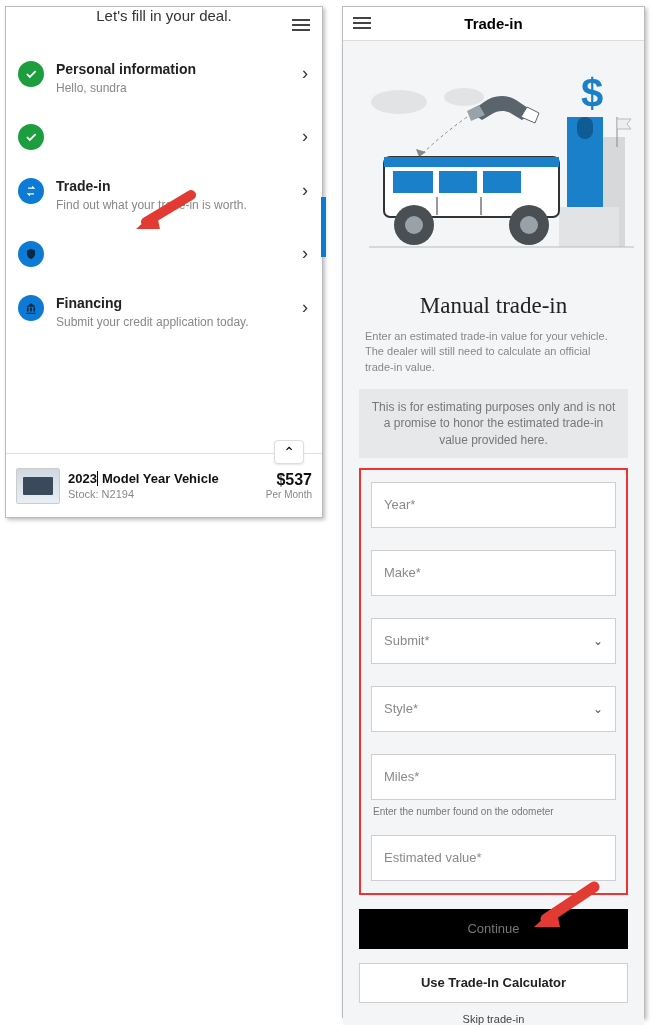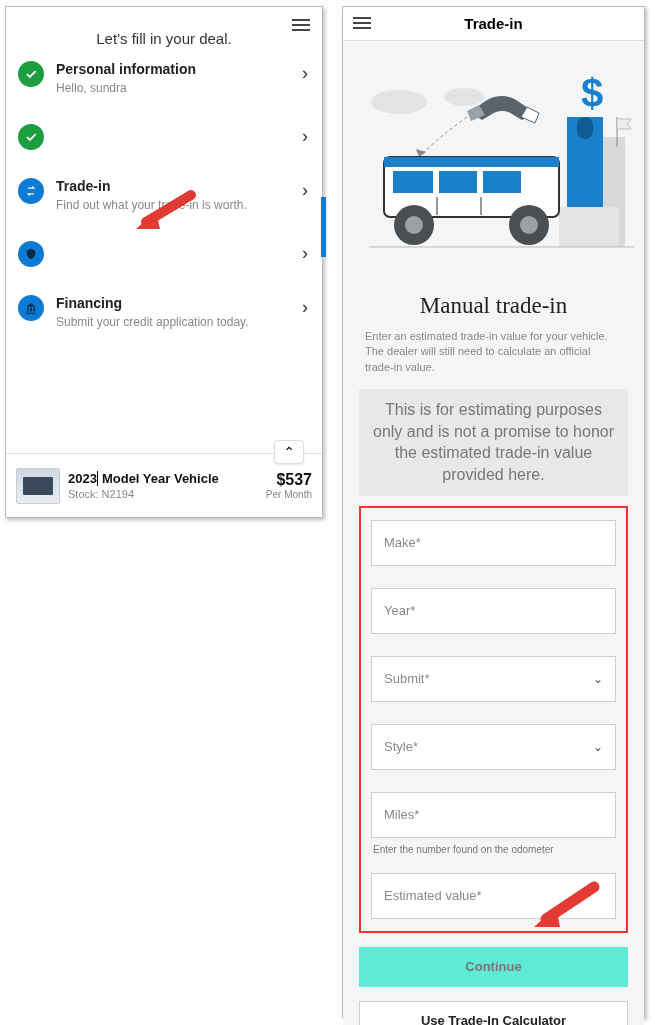--- a/index.html
+++ b/index.html
@@ -1,20 +1,20 @@
 <!DOCTYPE html>
 <html><head>
 <meta charset="utf-8">
 <style>
   *{box-sizing:border-box;margin:0;padding:0;font-family:Arial,Helvetica,sans-serif}
   body{background:#fff;width:655px;height:1025px;position:relative;overflow:hidden}
   .panel{position:absolute;background:#fff;border:1px solid #bbb;box-shadow:2px 2px 4px rgba(0,0,0,.25)}
   
   #left{left:5px;top:6px;width:318px;height:512px}
-  .lp-head{display:flex;align-items:flex-end;justify-content:center;height:40px;position:relative}
+  .lp-head{display:flex;align-items:flex-start;justify-content:center;height:40px;position:relative}
   .lp-head .title{font-size:15px;color:#333}
   .burger{position:absolute;right:12px;top:12px;width:18px;display:flex;flex-direction:column;gap:3px;cursor:pointer}
   .burger span{height:2px;background:#444}
   .step{display:flex;align-items:flex-start;padding:14px 14px 14px 12px;position:relative;cursor:pointer}
   .step .circ{width:26px;height:26px;border-radius:50%;flex:0 0 26px;display:flex;align-items:center;justify-content:center;margin-right:12px}
   .circ.green{background:#1c9e3f}
   .circ.blue{background:#0d7bd6}
   .circ svg{width:14px;height:14px;}
   .step .txts .t{font-size:14px;font-weight:600;color:#222}
   .step .txts .s{font-size:12px;color:#888;margin-top:3px;line-height:1.35}
@@ -33,30 +33,30 @@
   .expand{position:absolute;right:18px;top:-14px;width:30px;height:24px;background:#fff;border:1px solid #ddd;border-radius:4px;display:flex;align-items:center;justify-content:center;font-size:14px;box-shadow:0 1px 2px rgba(0,0,0,.1);cursor:pointer}
   
   #right{left:342px;top:6px;width:303px;height:1012px}
   .rp-head{height:34px;border-bottom:1px solid #ddd;display:flex;align-items:center;justify-content:center;position:relative}
   .rp-head .burger{left:10px;right:auto;top:10px}
   .rp-head .rt{font-size:15px;font-weight:700}
   .illus{height:232px;background:#f4f5f6;display:flex;align-items:center;justify-content:center;overflow:hidden}
   .rp-body{padding:14px 16px 0;background:#f4f5f6}
   .rp-body h1{font-size:23px;font-weight:400;color:#222;text-align:center;margin:6px 0 10px;font-family:Georgia,serif}
   .rp-sub{font-size:11px;color:#888;text-align:left;line-height:1.4;margin-bottom:14px;padding:0 6px}
-  .note{background:#e7e8e9;color:#777;font-size:16px;text-align:center;padding:10px 12px;line-height:1.35;margin-bottom:10px}
+  .note{background:#e7e8e9;color:#777;font-size:12px;text-align:center;padding:10px 12px;line-height:1.35;margin-bottom:10px}
   .formwrap{border:2px solid #e33;padding:12px 10px}
   .fld{height:46px;border:1px solid #cfcfcf;background:#fff;margin-bottom:22px;display:flex;align-items:center;padding:0 12px;position:relative}
   .fld:last-child{margin-bottom:0}
   .fld .ph{font-size:13px;color:#8a8a8a}
   .fld .dd{position:absolute;right:12px;font-size:12px;color:#555}
   .help{font-size:10px;color:#777;margin:-16px 0 18px 2px}
   .arrowR{position:absolute;right:42px;top:870px;color:#e23b33;pointer-events:none;z-index:5}
   .btn{height:40px;display:flex;align-items:center;justify-content:center;font-size:13px;margin-top:14px;cursor:pointer}
-  .btn.primary{background:#5eead4;color:#777;font-weight:700}
+  .btn.primary{background:#000000;color:#777;font-weight:400}
   .btn.secondary{background:#fff;border:1px solid #cfcfcf;color:#222;font-weight:700}
   .skip{text-align:center;font-size:11px;color:#444;margin-top:10px;cursor:pointer}
 </style>
 </head>
 <body>
 
 <div class="panel" id="left">
   <div class="lp-head">
     <span class="title">Let's fill in your deal.</span>
     <div class="burger">
@@ -189,24 +189,24 @@
     </svg>
   </div>
 
   <div class="rp-body">
     <h1>Manual trade-in</h1>
     <p class="rp-sub">Enter an estimated trade-in value for your vehicle. The dealer will still need to calculate an official trade-in value.</p>
     <div class="note">This is for estimating purposes only and is not a promise to honor the estimated trade-in value provided here.</div>
 
     <div class="formwrap">
       <div class="fld">
+          <span class="ph">Year*</span>
+        </div>
+      <div class="fld">
           <span class="ph">Make*</span>
-        </div>
-      <div class="fld">
-          <span class="ph">Year*</span>
         </div>
       <div class="fld">
           <span class="ph">Submit*</span>
           <span class="dd">⌄</span>
         </div>
       <div class="fld">
           <span class="ph">Style*</span>
           <span class="dd">⌄</span>
         </div>
       <div class="fld">

